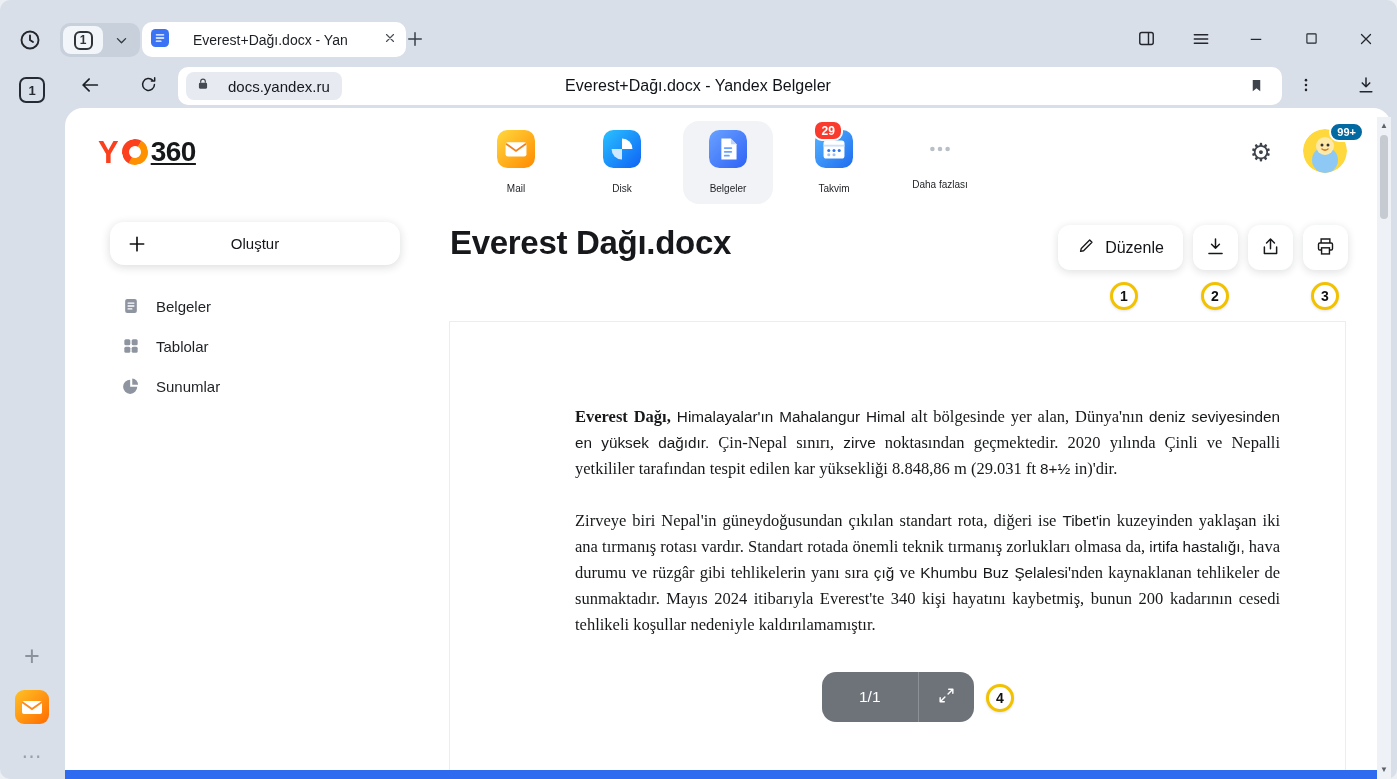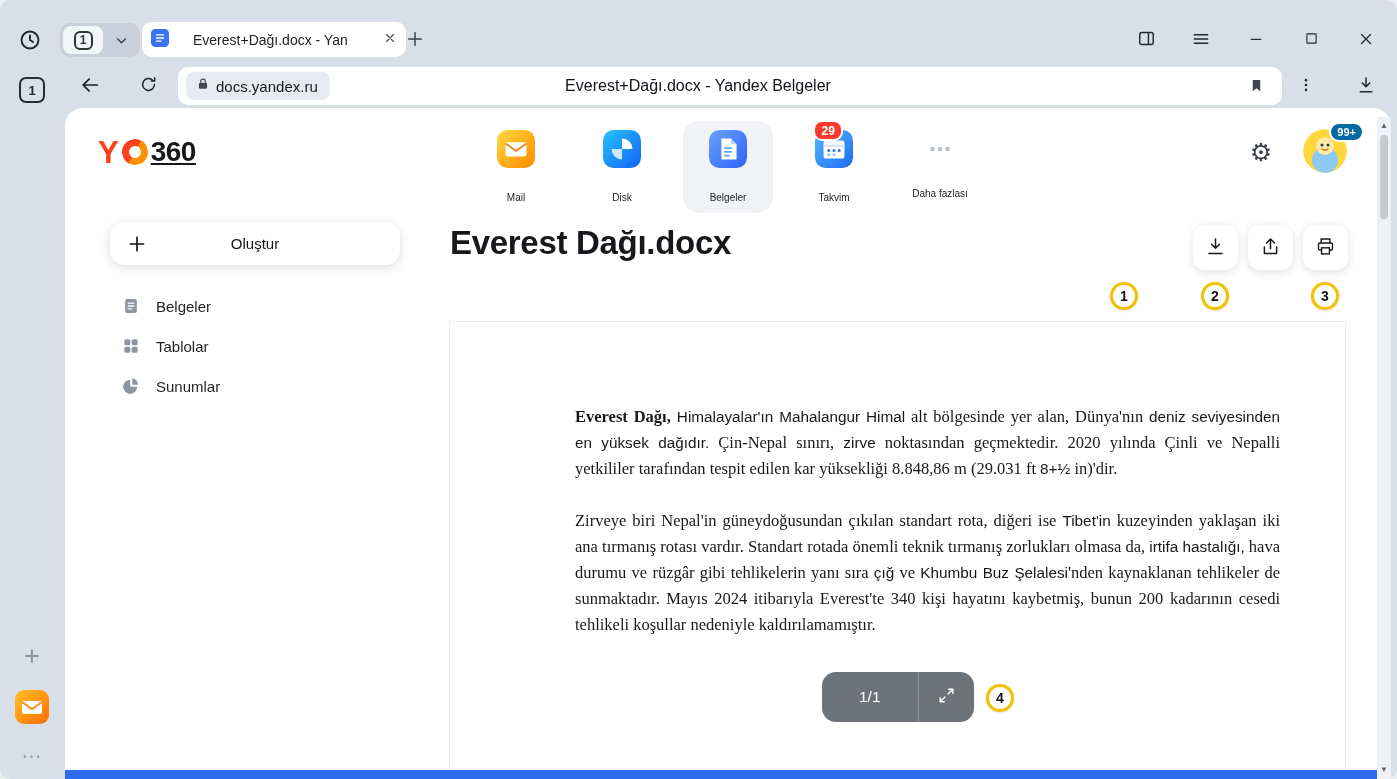--- a/index.html
+++ b/index.html
@@ -19,41 +19,41 @@
   .newtab { left:401px; top:26px; width:28px; height:28px; }
   .win-controls { position:absolute; right:14px; top:23px; display:flex; gap:21px; }
   .win-controls button { width:34px; height:34px; display:flex; align-items:center; justify-content:center; }
 
   
   .back   { left:74px;  top:70px; }
   .reload { left:132px; top:70px; }
   .kebab  { left:1290px; top:70px; }
   .dlbtn  { left:1350px; top:70px; }
   .url-pill { position:absolute; left:178px; top:67px; width:1104px; height:38px; background:#fff; border-radius:10px; }
-  .domain-chip { position:absolute; left:8px; top:5px; height:28px; display:flex; align-items:center; gap:6px; padding:0 12px 0 10px; background:#e7ebf1; border-radius:8px; }
+  .domain-chip { position:absolute; left:8px; top:5px; height:28px; display:flex; align-items:center; gap:18px; padding:0 12px 0 10px; background:#e7ebf1; border-radius:8px; }
   .domain-text { font-size:15px; color:#15181d; }
   .addr-title { position:absolute; left:0; right:64px; top:0; height:38px; display:flex; align-items:center; justify-content:center; font-size:16px; color:#101419; }
   .flag { position:absolute; right:18px; top:9px; }
 
   
   .panel-count { position:absolute; left:19px; top:77px; width:26px; height:26px; border:2.5px solid #262b33; border-radius:7px; font-size:13px; font-weight:700; color:#262b33; display:flex; align-items:center; justify-content:center; }
   .strip-plus { position:absolute; left:18px; top:642px; width:28px; height:28px; font-size:27px; font-weight:300; color:#8b929c; display:flex; align-items:center; justify-content:center; }
   .strip-ym { position:absolute; left:15px; top:690px; width:34px; height:34px; }
   .strip-more { position:absolute; left:18px; top:742px; width:28px; height:28px; font-size:20px; color:#99a0aa; display:flex; align-items:center; justify-content:center; letter-spacing:1px; }
 
   
   .content { position:absolute; left:65px; top:108px; width:1326px; height:671px; background:#fff; border-radius:18px 18px 0 0; }
 
   .logo { position:absolute; left:33px; top:24px; height:40px; display:flex; align-items:center; gap:3px; }
   .logo-y { font-size:31px; font-weight:800; color:#fc3f1d; line-height:1; }
   .logo-o { width:26px; height:26px; border-radius:50%; border:7px solid #ff9000; border-top-color:#fc3f1d; border-left-color:#fc3f1d; transform:rotate(-15deg); }
   .logo-360 { font-size:28px; font-weight:800; color:#17181a; letter-spacing:-0.5px; line-height:1;text-decoration:underline; }
 
   .services { position:absolute; left:50%; top:13px; transform:translateX(-50%); display:flex; gap:16px; }
-  .service { width:90px; border-radius:16px; display:flex; flex-direction:column; align-items:center; padding:9px 0 10px; gap:20px; }
+  .service { width:90px; border-radius:16px; display:flex; flex-direction:column; align-items:center; padding:9px 0 10px; gap:11px; }
   .service.active { background:#f1f3f6; }
   .service-label { font-size:10px; color:#1d1f23; white-space:nowrap; }
   .cal-wrap { position:relative; }
   .cal-badge { position:absolute; top:-10px; left:-2px; background:#fb3a2e; color:#fff; font-size:12px; font-weight:700; padding:1.5px 6.5px; border-radius:9px; border:2px solid #fff; line-height:1.2; }
   .more-icon { width:38px; height:38px; display:flex; align-items:center; justify-content:center; }
 
   .gear-btn { position:absolute; left:1178px; top:26px; width:36px; height:36px; font-size:25px; color:#3f444c; display:flex; align-items:center; justify-content:center; }
   .avatar-wrap { position:absolute; left:1238px; top:21px; width:44px; height:44px; }
   .avatar-wrap svg { border-radius:50%; display:block; }
   .avatar-badge { position:absolute; top:-7px; right:-17px; background:#0369a1; color:#fff; font-size:11px; font-weight:700; padding:2px 6px; border-radius:10px; border:2px solid #fff; line-height:1.1; }
@@ -361,20 +361,26 @@
           <svg width="20" height="20" viewBox="0 0 24 24">
             <path d="M11 13V4.5A8.5 8.5 0 1 0 19.5 13z" fill="#8e95a0"></path>
             <path d="M13.5 10.5V3a7.5 7.5 0 0 1 7 7.5z" fill="#8e95a0"></path>
           </svg>
         </span>
       <span>Sunumlar</span>
     </div>
 
     <h1 class="doc-title">Everest Dağı.docx</h1>
 
+    <button class="card-btn edit-btn">
+      <span><svg width="19" height="19" viewBox="0 0 24 24">
+            <path d="M4.5 19.5l.9-3.8L16 5l2.9 2.9L8.3 18.6l-3.8.9z" fill="none" stroke="#17181a" stroke-width="1.7" stroke-linejoin="round"></path>
+          </svg></span>
+      <span>Düzenle</span>
+    </button>
     <button class="card-btn act-btn act-download">
         <span><svg width="21" height="21" viewBox="0 0 24 24">
             <path d="M12 3.5V14M7.5 9.5l4.5 4.5 4.5-4.5" fill="none" stroke="#17181a" stroke-width="1.7" stroke-linecap="round" stroke-linejoin="round"></path>
             <path d="M4.5 20h15" stroke="#17181a" stroke-width="1.7" stroke-linecap="round"></path>
           </svg></span>
       </button>
     <button class="card-btn act-btn act-share">
         <span><svg width="21" height="21" viewBox="0 0 24 24">
             <path d="M12 14.5V3.5M7.5 8L12 3.5 16.5 8" fill="none" stroke="#17181a" stroke-width="1.7" stroke-linecap="round" stroke-linejoin="round"></path>
             <path d="M5 12.5V20h14v-7.5" fill="none" stroke="#17181a" stroke-width="1.7" stroke-linecap="round" stroke-linejoin="round"></path>

